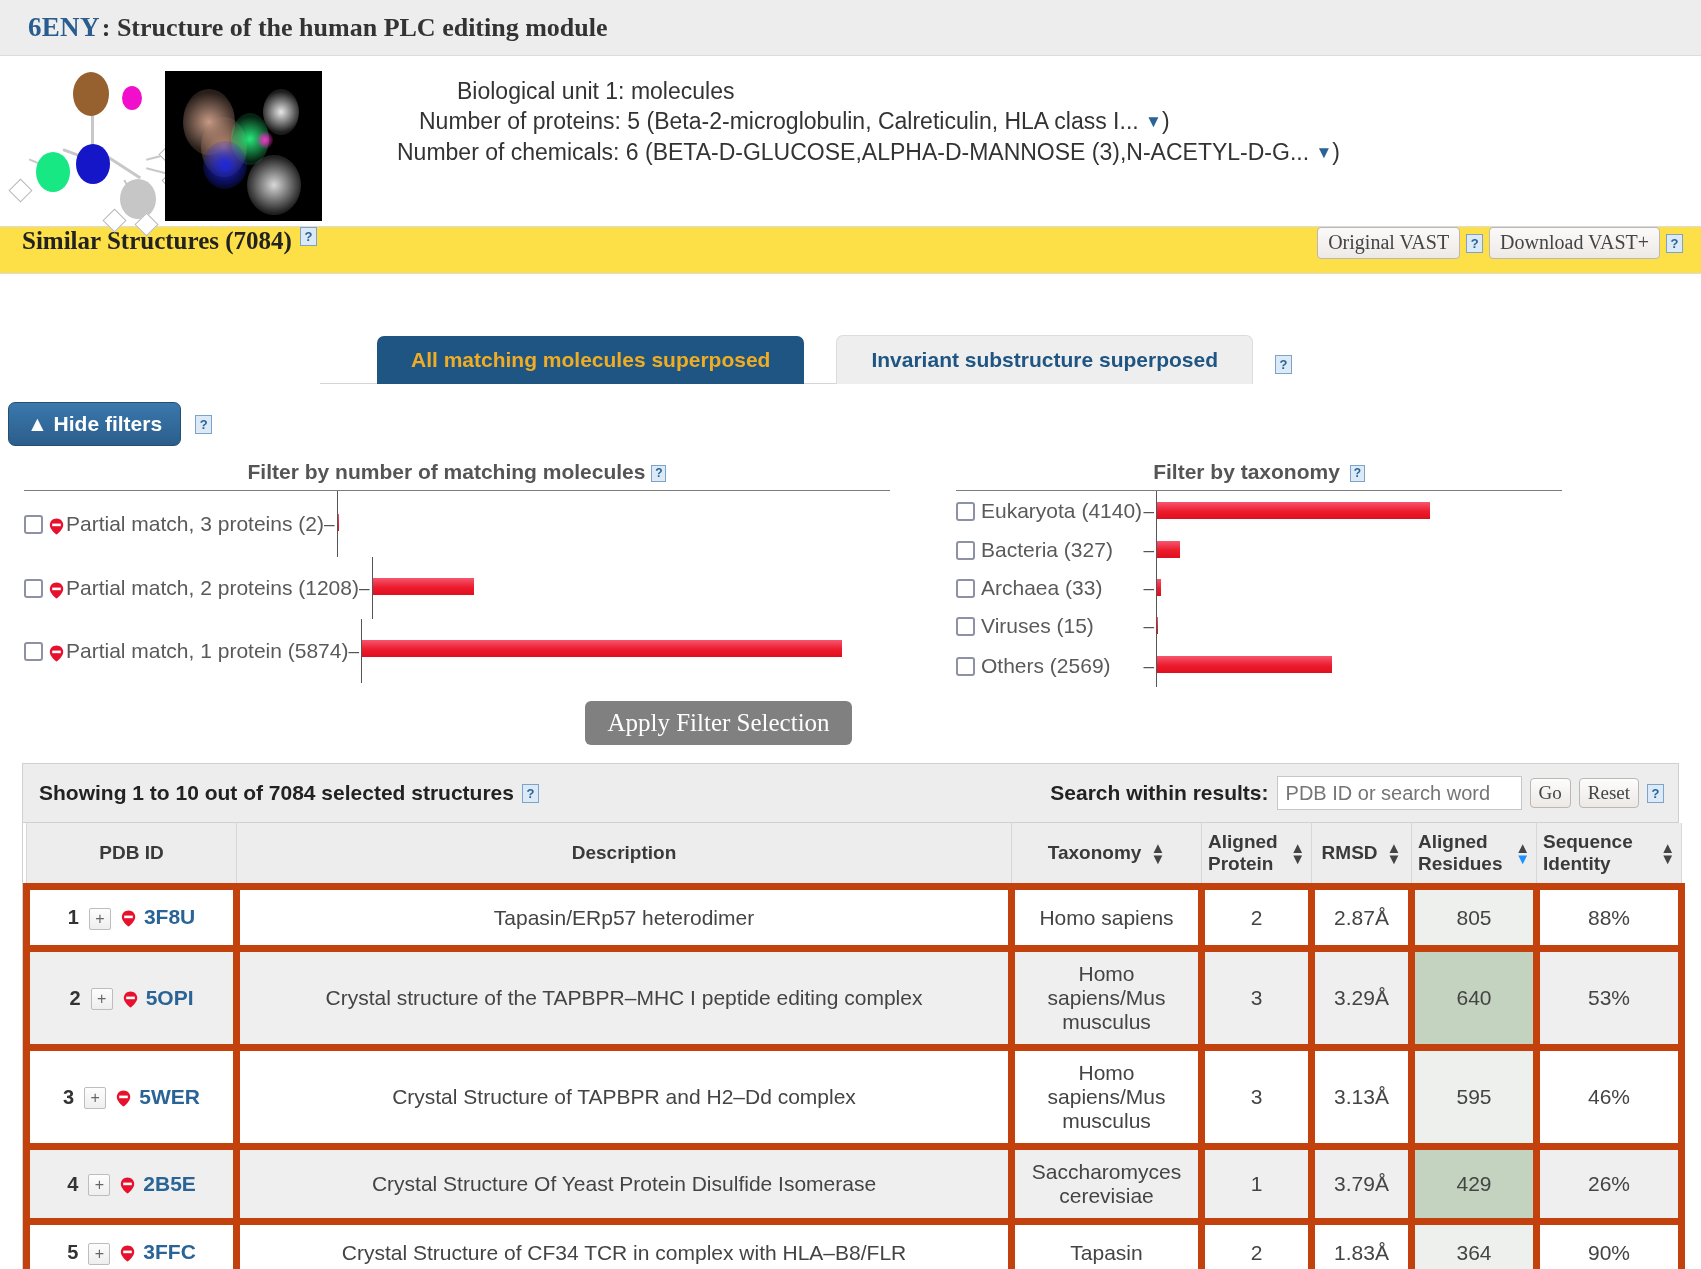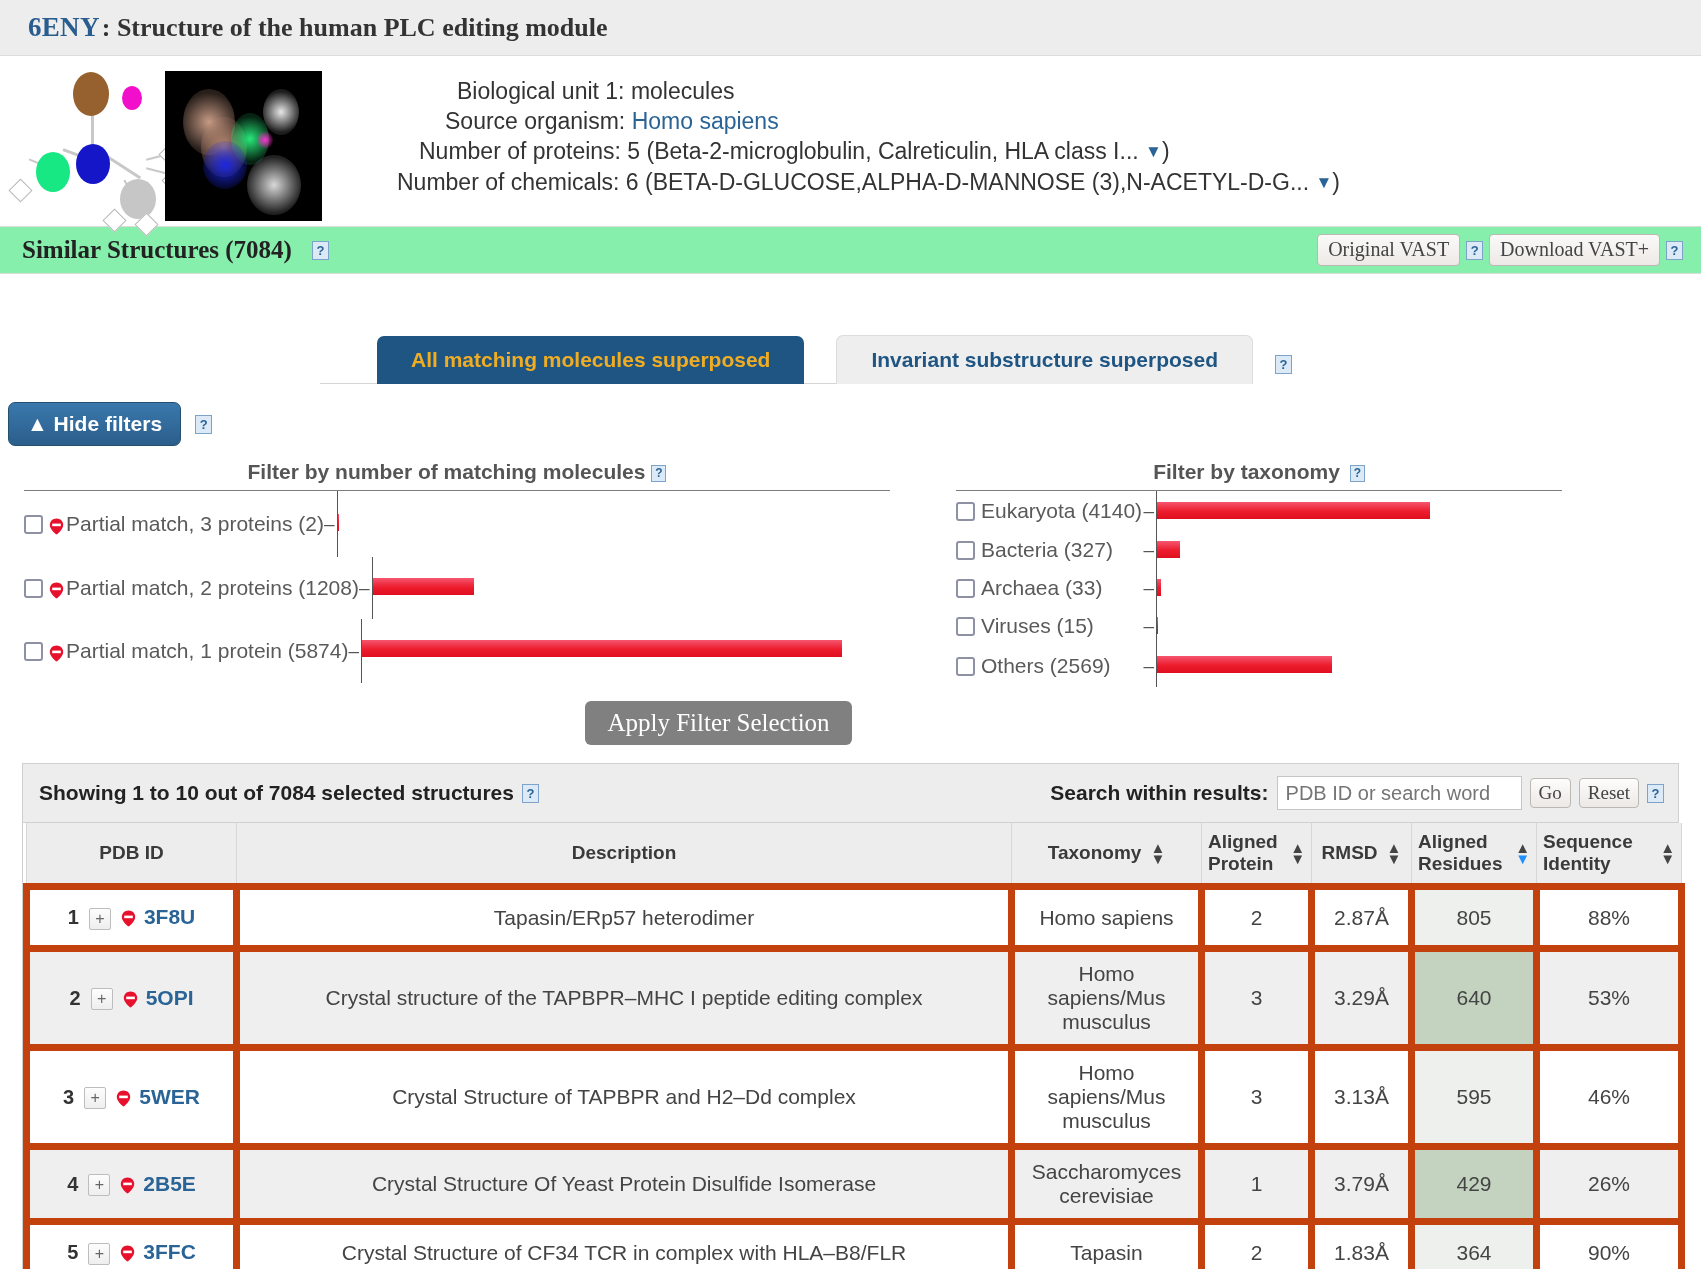--- a/index.html
+++ b/index.html
@@ -72,28 +72,27 @@
   .sl-4 { padding-left: 0px; }
   .link { color: #2a6496; }
   .caret-blue {
     color: #2a6496;
     font-size: 17px;
     vertical-align: 2px;
   }
 
   
   .ss-bar {
-    background: #86efac;
+    background: #fde047;
     border-top: 1px solid #dcdcdc;
     border-bottom: 1px solid #dcdcdc;
     height: 48px;
     display:flex;
-    align-items:center;
+    align-items:flex-start;
     padding: 0 18px 0 22px;
-    gap: 12px;
   }
   .ss-title {
     font-family: "Liberation Serif", serif;
     font-weight: bold;
     font-size: 25px;
     color:#222;
   }
   .ss-right { margin-left:auto; display:flex; align-items:center; gap:6px; }
   .btn-grey {
     font-family: "Liberation Serif", serif;
@@ -379,21 +378,20 @@
     <div class="protein-blob" style="left:36px;top:46px;width:46px;height:60px;background:radial-gradient(circle,#b98a73 0%,rgba(185,138,115,.18) 70%);"></div>
     <div class="protein-blob" style="left:66px;top:42px;width:38px;height:52px;background:radial-gradient(circle,#28e87a 0%,rgba(40,232,122,.15) 70%);"></div>
     <div class="protein-blob" style="left:38px;top:70px;width:44px;height:48px;background:radial-gradient(circle,#1c27e0 0%,rgba(28,39,224,.2) 70%);"></div>
     <div class="protein-blob" style="left:82px;top:84px;width:54px;height:60px;background:radial-gradient(circle,#d9d9d9 0%,rgba(217,217,217,.15) 70%);"></div>
     <div class="protein-blob" style="left:98px;top:18px;width:36px;height:46px;background:radial-gradient(circle,#e8e8e8 0%,rgba(232,232,232,.12) 70%);"></div>
     <div class="protein-blob" style="left:92px;top:60px;width:16px;height:18px;background:radial-gradient(circle,#ff31d0 0%,rgba(255,49,208,.1) 70%);"></div>
   </div>
 
   <div class="summary-lines">
     <div class="sl-1">Biological unit 1: molecules</div>
-    <div class="sl-2"><span>Source organism: </span><span class="link">Homo sapiens</span></div>
     <div class="sl-3"><span>Number of proteins: 5 (Beta-2-microglobulin, Calreticulin, HLA class I...</span> <span class="caret-blue">▼</span><span>)</span></div>
     <div class="sl-4"><span>Number of chemicals: 6 (BETA-D-GLUCOSE,ALPHA-D-MANNOSE (3),N-ACETYL-D-G...</span> <span class="caret-blue">▼</span><span>)</span></div>
   </div>
 </div>
 
 <div class="ss-bar">
   <span class="ss-title">Similar Structures (7084)</span>
   <span class="qmark" style="margin-left:8px;">?</span>
   <div class="ss-right">
     <button class="btn-grey">Original VAST</button>

